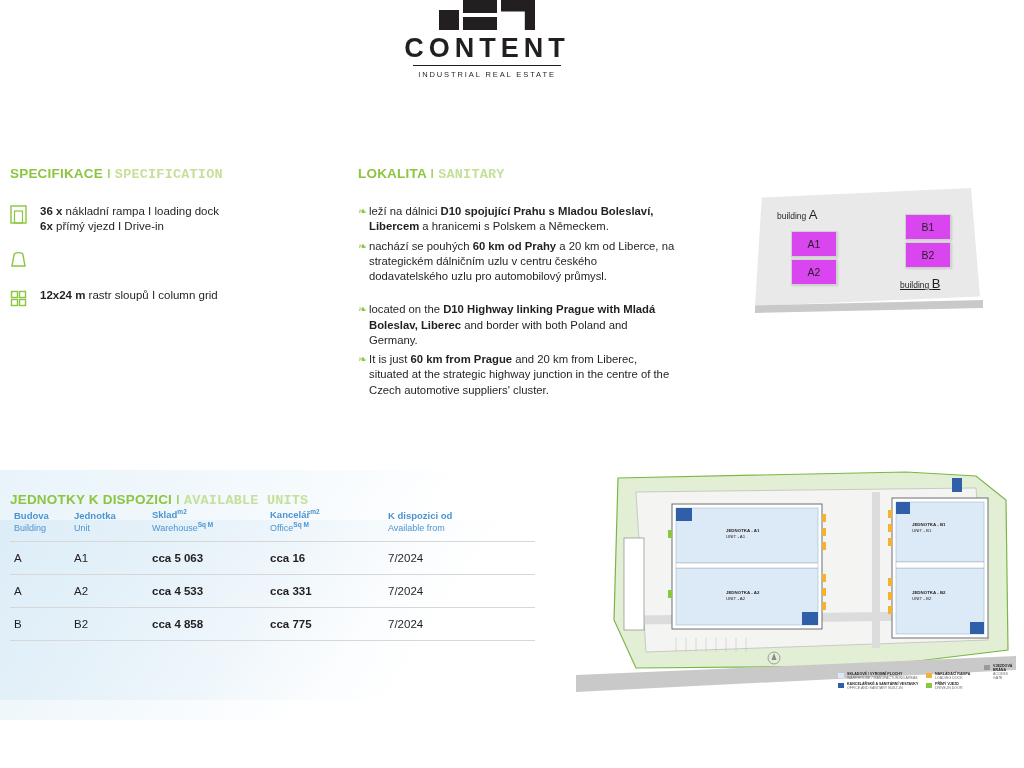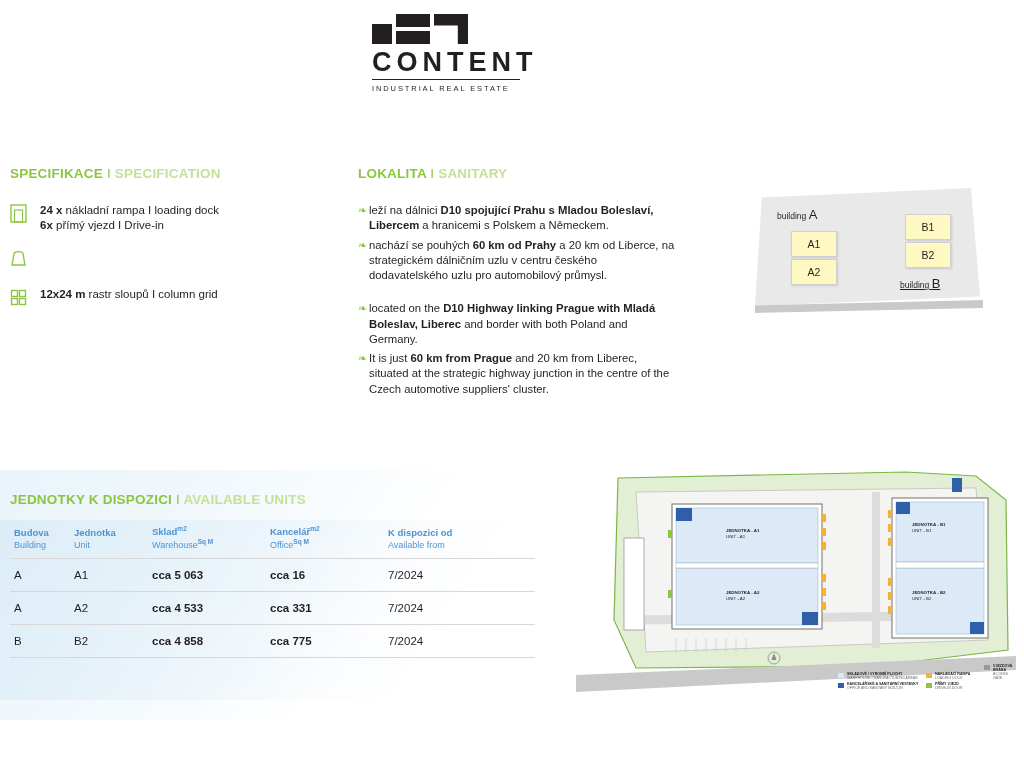--- a/index.html
+++ b/index.html
@@ -24,39 +24,38 @@
     position: absolute; left: -60px; top: 520px; width: 620px; height: 180px;
     background: linear-gradient(110deg, rgba(205,228,243,0.5) 0%, rgba(205,228,243,0.18) 55%, rgba(255,255,255,0) 80%);
     transform: skewX(-16deg);
     pointer-events: none;
   }
 
   
   .logo-wrap {
     position: absolute; left: 372px; top: 0; width: 230px; height: 110px;
     background: #ffffff;
-    display: flex; flex-direction: column; justify-content: flex-start;
-    padding-top: 14px;
+    display: flex; flex-direction: column; align-items: center; justify-content: flex-start;
   }
   .logo-mark { width: 96px; height: 30px; position: relative; margin-bottom: 5px; }
   .logo-mark .blk { position: absolute; background: #231f20; }
   .lm1 { left: 0; top: 10px; width: 20px; height: 20px; }
   .lm2 { left: 24px; top: 0px; width: 34px; height: 13px; }
   .lm3 { left: 24px; top: 17px; width: 34px; height: 13px; }
   .lm4 { left: 62px; top: 0px; width: 34px; height: 30px;
          clip-path: polygon(0 0, 100% 0, 100% 100%, 70% 100%, 70% 38%, 0 38%); }
   .logo-text { font-size: 27px; letter-spacing: 5px; font-weight: bold; color: #231f20; line-height: 1; }
   .logo-sub { font-size: 7.5px; letter-spacing: 1.9px; color: #231f20; margin-top: 4px; }
   .logo-rule { width: 148px; height: 1px; background: #231f20; margin-top: 3px; }
 
   
   .sec-head { font-size: 13.5px; font-weight: bold; letter-spacing: 0.2px; }
   .sec-head .cz { color: #8cc63f; }
   .sec-head .sep { color: #8cc63f; font-weight: normal; }
-  .sec-head .en { color: #c6e09b; }
+  .sec-head .en { color: #c6e09b; font-family: Liberation Mono, monospace; }
 
   
   .spec { position: absolute; left: 10px; top: 166px; width: 330px; }
   .spec .rows { margin-top: 22px; }
   .spec-row { display: flex; align-items: flex-start; margin-bottom: 15px; }
   .spec-ico { width: 30px; flex: 0 0 30px; padding-top: 1px; color: #8cc63f; }
   .spec-txt { font-size: 11.5px; line-height: 1.32; color: #231f20; }
   .spec-txt b { font-weight: bold; }
 
   
@@ -75,35 +74,35 @@
     clip-path: polygon(3% 8%, 96% 0%, 100% 92%, 0% 100%);
   }
   .schem-road {
     position: absolute; left: 0; top: 112px; width: 228px; height: 13px;
     background: #c9c9c9;
     clip-path: polygon(0 42%, 100% 0, 100% 62%, 0 100%);
   }
   .b-label { position: absolute; font-size: 8.5px; color: #231f20; }
   .b-label .big { font-size: 13px; }
   .unit-box {
-    position: absolute; background: #fef9c3; border: 1px solid #d0d0d0;
+    position: absolute; background: #d946ef; border: 1px solid #d0d0d0;
     display: flex; align-items: center; justify-content: center;
     font-size: 10.5px; color: #231f20;
     box-shadow: 1px 1px 2px rgba(0,0,0,0.13);
   }
   #ub-a1 { left: 36px; top: 43px; width: 46px; height: 26px; }
   #ub-a2 { left: 36px; top: 71px; width: 46px; height: 26px; }
   #ub-b1 { left: 150px; top: 26px; width: 46px; height: 26px; }
   #ub-b2 { left: 150px; top: 54px; width: 46px; height: 26px; }
   #lb-a { left: 22px; top: 19px; }
   #lb-b { left: 145px; top: 88px; text-decoration: underline; }
 
   
   .units { position: absolute; left: 10px; top: 492px; width: 525px; }
-  table.units-tbl { width: 100%; border-collapse: collapse; margin-top: 18px; }
+  table.units-tbl { width: 100%; border-collapse: collapse; }
   table.units-tbl th {
     text-align: left; font-size: 9.5px; color: #4c94d2; font-weight: bold;
     padding: 0 4px 7px 4px; vertical-align: bottom; line-height: 1.25;
   }
   table.units-tbl th .l2 { font-weight: normal; font-size: 9px; }
   table.units-tbl th sup { font-size: 6.5px; }
   table.units-tbl td {
     font-size: 11.5px; padding: 10px 4px; border-top: 1px solid #d7d7d7;
     color: #231f20;
   }
@@ -153,21 +152,21 @@
     <div class="rows">
 
       <div class="spec-row">
         <div class="spec-ico">
           <svg width="17" height="19" viewBox="0 0 17 19">
               <rect x="1" y="1" width="15" height="17" fill="none" stroke="#8cc63f" stroke-width="1.4"></rect>
               <rect x="4.5" y="6" width="8" height="12" fill="none" stroke="#8cc63f" stroke-width="1.2"></rect>
             </svg>
         </div>
         <div class="spec-txt">
-          <div><b>24 x</b><span> nákladní rampa  I loading dock</span></div>
+          <div><b>36 x</b><span> nákladní rampa  I loading dock</span></div>
           <div><b>6x</b><span> přímý vjezd I Drive-in</span></div>
         </div>
       </div>
 
 
       <div class="spec-row">
         <div class="spec-ico">
           <svg width="17" height="19" viewBox="0 0 17 19">
               <path d="M4 5 C4 1.8 13 1.8 13 5 L15 16 L2 16 Z" fill="none" stroke="#8cc63f" stroke-width="1.4"></path>
             </svg>

